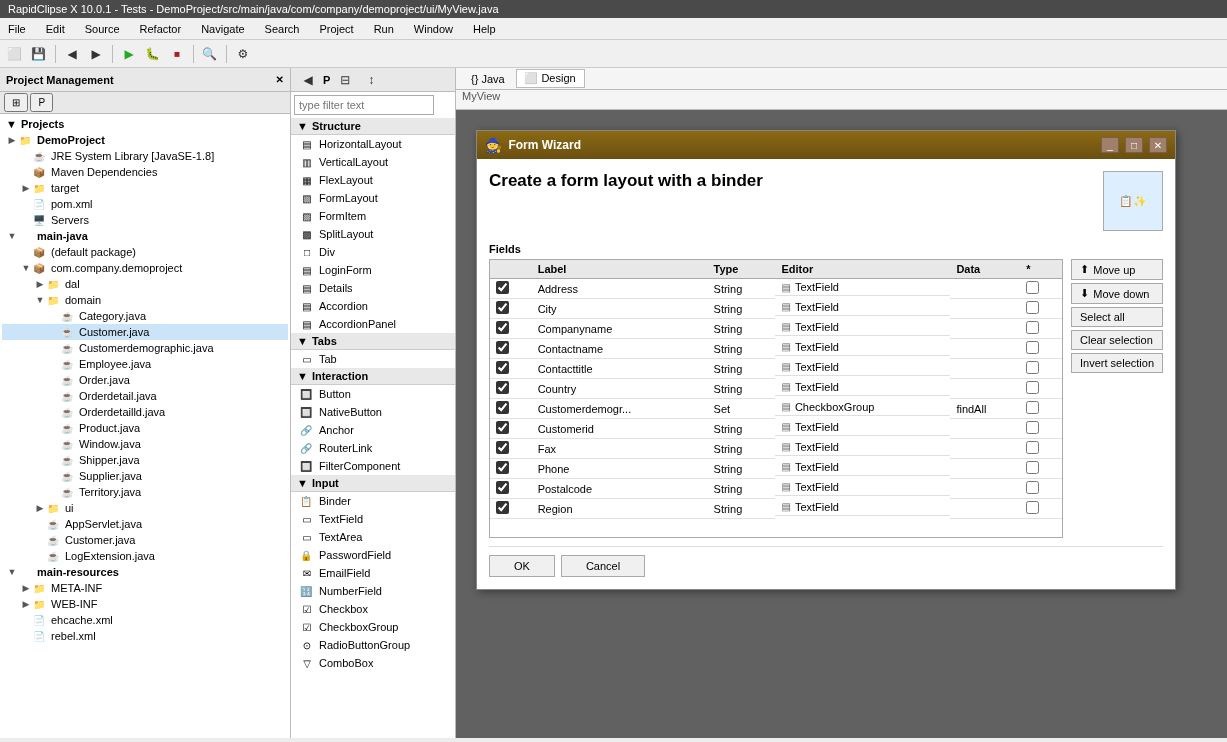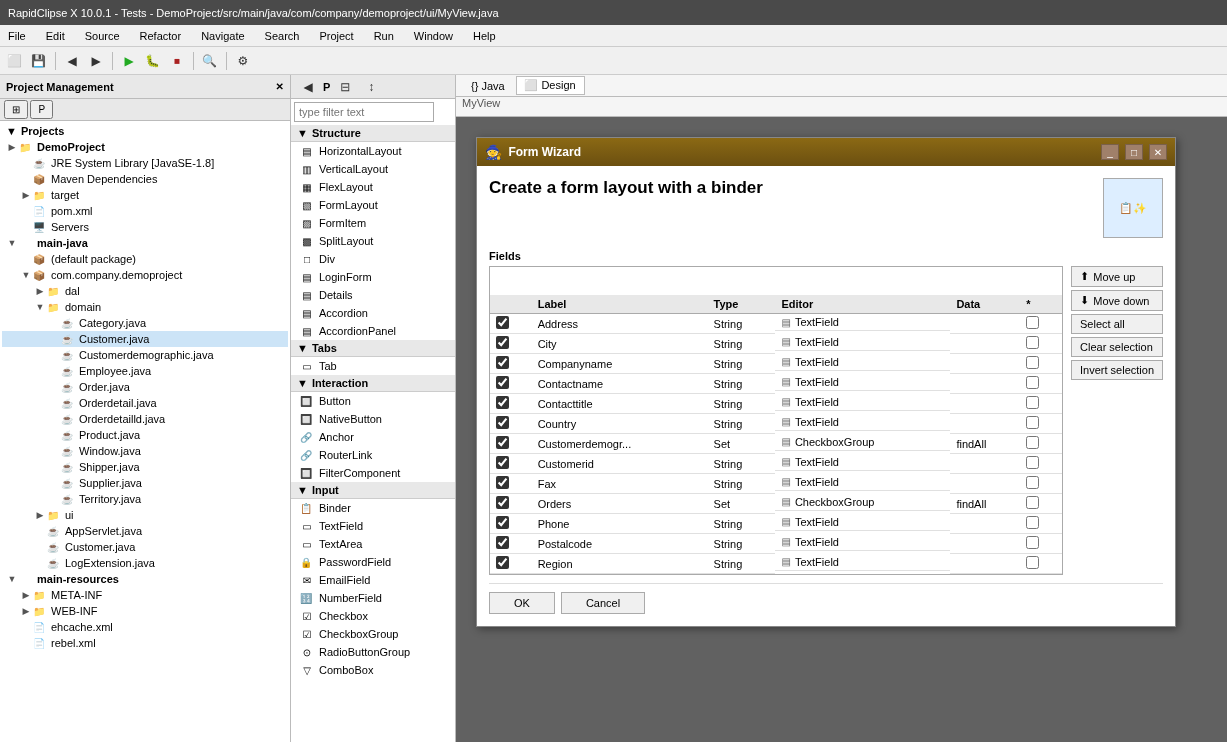--- a/index.html
+++ b/index.html
@@ -1,19 +1,19 @@
 <!DOCTYPE html>
 <html><head>
   <meta charset="utf-8">
   <style>
     * { box-sizing: border-box; margin: 0; padding: 0; font-family: 'Segoe UI', Arial, sans-serif; font-size: 11px; }
     body { background: #ECECEC; overflow: hidden; width: 1227px; height: 742px; }
     
     
-    .title-bar { background: #4A4A4A; color: #fff; height: 25px; display: flex; align-items: center; padding: 0 8px; font-size: 11px; }
+    .title-bar { background: #4A4A4A; color: #fff; height: 18px; display: flex; align-items: center; padding: 0 8px; font-size: 11px; }
     
     
     .menu-bar { background: #F0F0F0; border-bottom: 1px solid #ccc; height: 22px; display: flex; align-items: center; padding: 0 4px; gap: 12px; }
     .menu-item { cursor: pointer; padding: 2px 4px; font-size: 11px; }
     
     
     .toolbar { background: #F0F0F0; border-bottom: 1px solid #ccc; height: 28px; display: flex; align-items: center; padding: 0 4px; gap: 2px; }
     .tb-btn { width: 22px; height: 22px; background: transparent; border: 1px solid transparent; cursor: pointer; display: flex; align-items: center; justify-content: center; font-size: 12px; color: #333; }
     .tb-sep { width: 1px; height: 18px; background: #bbb; margin: 0 3px; }
     
@@ -59,21 +59,21 @@
     .dialog { background: #fff; border: 1px solid #888; box-shadow: 2px 2px 8px rgba(0,0,0,0.4); width: 700px; min-height: 460px; display: flex; flex-direction: column; }
     .dialog-title-bar { background: linear-gradient(to bottom, #8B6914, #6B4F10); color: #fff; height: 28px; display: flex; align-items: center; padding: 0 8px; gap: 6px; }
     .dialog-title-text { flex: 1; font-size: 12px; font-weight: bold; }
     .dialog-btn { width: 18px; height: 16px; background: #A0806A; border: 1px solid #7A604A; cursor: pointer; display: flex; align-items: center; justify-content: center; font-size: 10px; color: #fff; }
     .dialog-body { padding: 12px; flex: 1; display: flex; flex-direction: column; }
     .dialog-intro { display: flex; align-items: flex-start; justify-content: space-between; margin-bottom: 12px; }
     .dialog-intro-text { font-size: 17px; font-weight: bold; }
     .dialog-intro-icon { width: 60px; height: 60px; background: #DDEEFF; border: 1px solid #aaa; display: flex; align-items: center; justify-content: center; font-size: 28px; }
     .fields-label { font-size: 11px; font-weight: bold; margin-bottom: 4px; }
     .fields-table-wrapper { flex: 1; border: 1px solid #aaa; overflow-y: auto; }
-    .fields-table { width: 100%; border-collapse: collapse; margin-top: 28px; }
+    .fields-table { width: 100%; border-collapse: collapse; }
     .fields-table th { background: #E8E8E8; border-bottom: 1px solid #aaa; padding: 3px 6px; text-align: left; font-size: 11px; font-weight: bold; position: sticky; top: 0; }
     .fields-table td { border-bottom: 1px solid #e0e0e0; padding: 2px 6px; font-size: 11px; }
     .cb { width: 13px; height: 13px; accent-color: #333; }
     .side-buttons { display: flex; flex-direction: column; gap: 3px; }
     .fields-and-buttons { display: flex; gap: 8px; flex: 1; }
     .side-btn { background: #F0F0F0; border: 1px solid #aaa; padding: 3px 8px; font-size: 11px; cursor: pointer; white-space: nowrap; display: flex; align-items: center; gap: 4px; }
     .dialog-footer { display: flex; gap: 6px; padding-top: 8px; border-top: 1px solid #ddd; margin-top: 8px; }
     .dialog-ok-btn { background: #F0F0F0; border: 1px solid #aaa; padding: 4px 24px; font-size: 11px; cursor: pointer; }
     
     
@@ -613,31 +613,20 @@
                       </tr>
                       <tr>
                         <td><input type="checkbox" class="cb" checked="" style=""></td>
                         <td>Fax</td>
                         <td>String</td>
                         <td style="display: flex; align-items: center; gap: 4px;">
                           <span style="font-size: 10px; color: rgb(102, 102, 102);">▤</span>
                           <span>TextField</span>
                         </td>
                         <td></td>
-                        <td><input type="checkbox" class="cb" style=""></td>
-                      </tr>
-                      <tr>
-                        <td><input type="checkbox" class="cb" checked="" style=""></td>
-                        <td>Orders</td>
-                        <td>Set</td>
-                        <td style="display: flex; align-items: center; gap: 4px;">
-                          <span style="font-size: 10px; color: rgb(102, 102, 102);">▤</span>
-                          <span>CheckboxGroup</span>
-                        </td>
-                        <td>findAll</td>
                         <td><input type="checkbox" class="cb" style=""></td>
                       </tr>
                       <tr>
                         <td><input type="checkbox" class="cb" checked="" style=""></td>
                         <td>Phone</td>
                         <td>String</td>
                         <td style="display: flex; align-items: center; gap: 4px;">
                           <span style="font-size: 10px; color: rgb(102, 102, 102);">▤</span>
                           <span>TextField</span>
                         </td>

